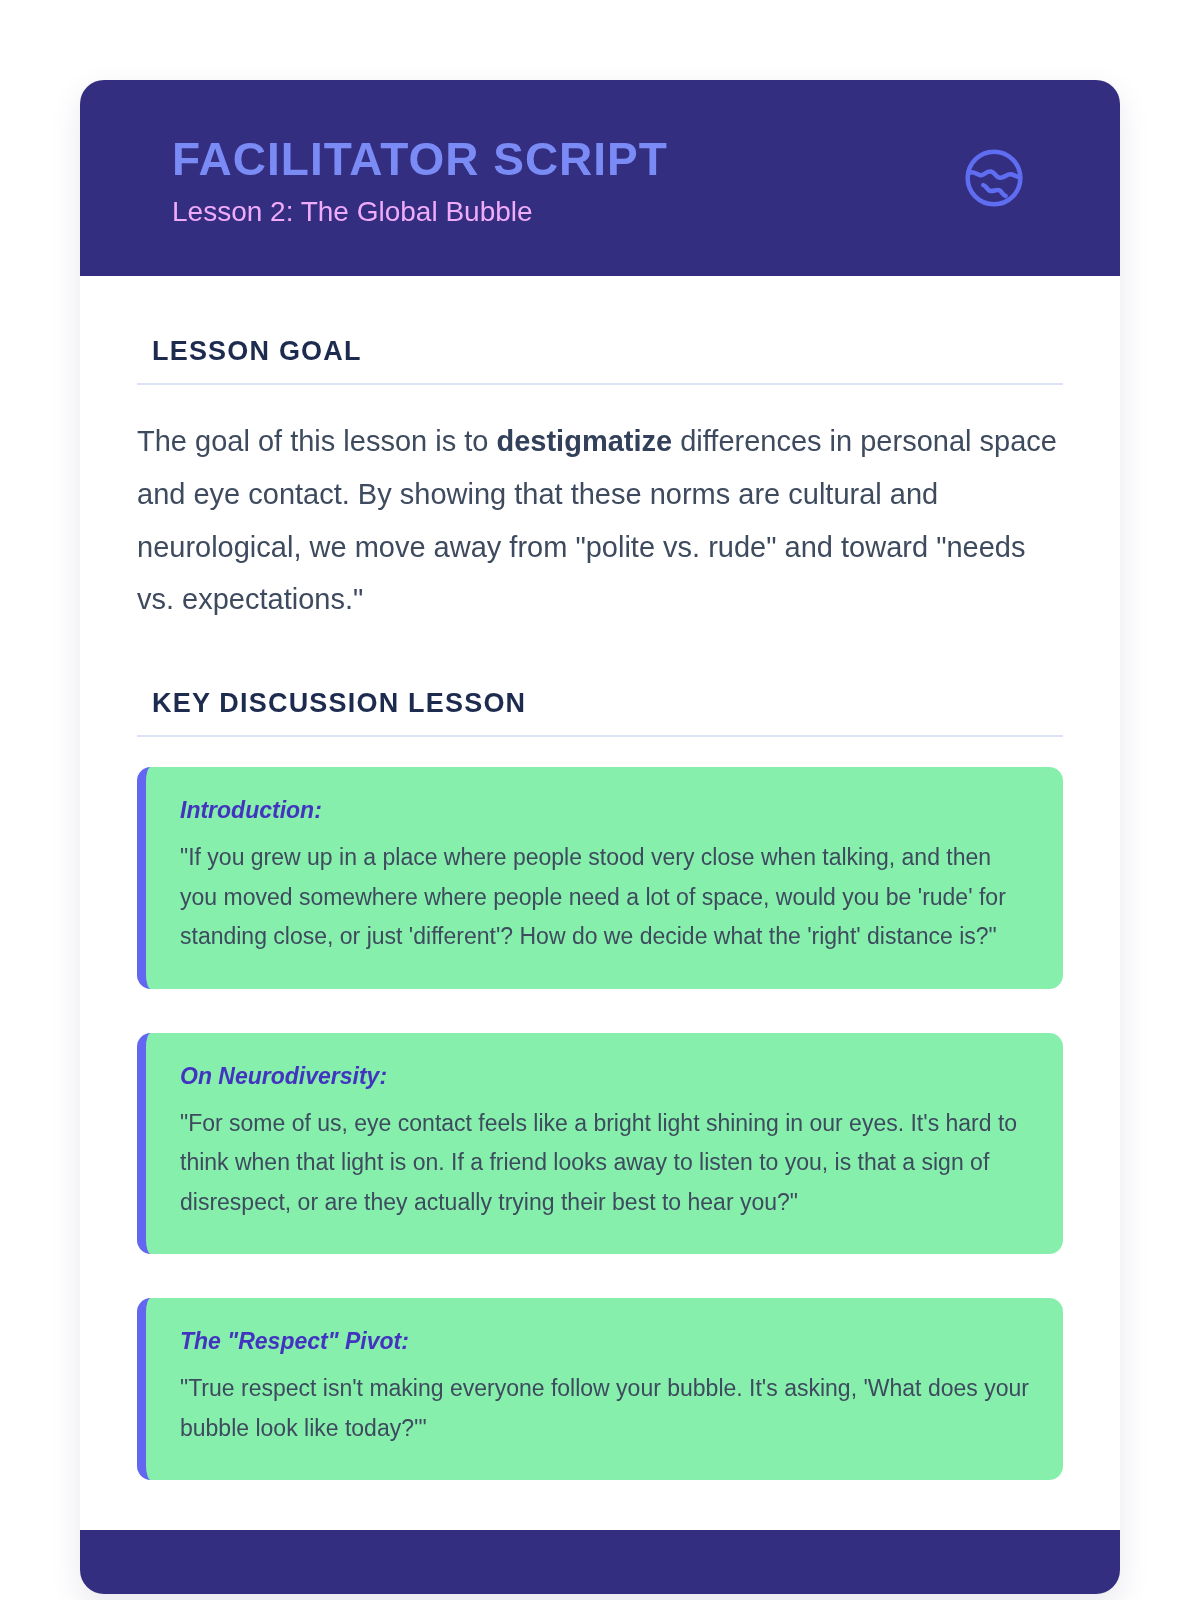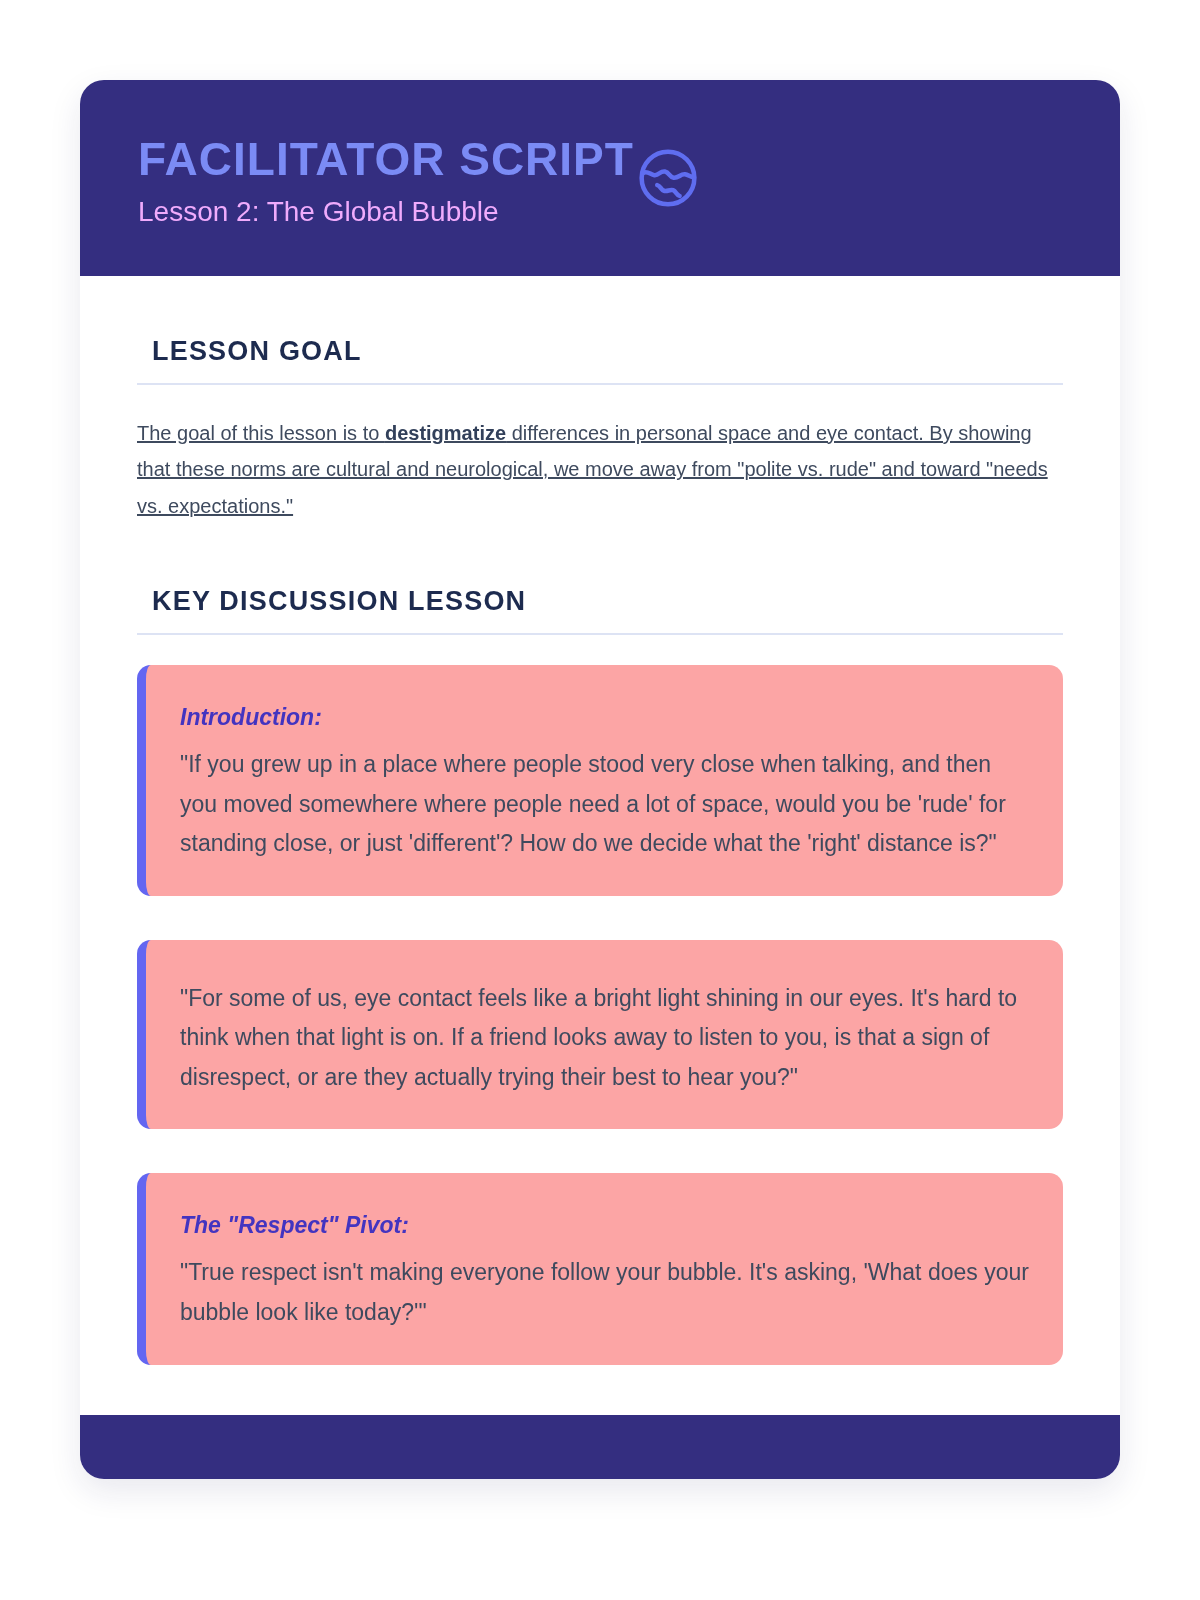--- a/index.html
+++ b/index.html
@@ -20,24 +20,24 @@
     width: 1040px;
     margin: 80px auto 0;
     border-radius: 24px;
     box-shadow: 0 12px 32px rgba(30, 34, 90, 0.10);
     background: #ffffff;
   }
   
   .card-header {
     background: #342e80;
     border-radius: 24px 24px 0 0;
-    padding: 52px 58px 48px;
+    padding: 52px 92px 48px;
     display: flex;
     align-items: flex-start;
-    justify-content: flex-start;
+    justify-content: space-between;
   }
   .header-text {}
   .doc-title {
     margin: 0 0 10px;
     font-size: 46px;
     font-weight: 800;
     letter-spacing: 1px;
     color: #7b8bf5;
   }
   .doc-subtitle {
@@ -64,31 +64,30 @@
     color: #1d2b4f;
   }
   .divider {
     height: 2px;
     background: #dde3f4;
     border: none;
     margin: 0 0 30px;
   }
   .goal-text {
     margin: 0 0 62px;
-    font-size: 20px;
+    font-size: 29px;
     line-height: 1.82;
     color: #3e4a5e;
-    text-decoration: underline;
   }
   .goal-text b { color: #32405a; }
   .prompt-card {
-    background: #fca5a5;
+    background: #86efac;
     border-left: 9px solid #6366f1;
     border-radius: 14px;
-    padding: 39px 34px 32px;
+    padding: 30px 34px 32px;
     margin-bottom: 44px;
   }
   .prompt-label {
     margin: 0 0 14px;
     font-size: 23px;
     font-weight: 700;
     font-style: italic;
     color: #4334c0;
   }
   .prompt-text {
@@ -134,20 +133,21 @@
 
       <h2 class="section-heading">KEY DISCUSSION LESSON</h2>
       <hr class="divider">
 
       <div class="prompt-card">
         <p class="prompt-label">Introduction:</p>
         <p class="prompt-text">"If you grew up in a place where people stood very close when talking, and then you moved somewhere where people need a lot of space, would you be 'rude' for standing close, or just 'different'? How do we decide what the 'right' distance is?"</p>
       </div>
 
       <div class="prompt-card">
+        <p class="prompt-label">On Neurodiversity:</p>
         <p class="prompt-text">"For some of us, eye contact feels like a bright light shining in our eyes. It's hard to think when that light is on. If a friend looks away to listen to you, is that a sign of disrespect, or are they actually trying their best to hear you?"</p>
       </div>
 
       <div class="prompt-card">
         <p class="prompt-label">The "Respect" Pivot:</p>
         <p class="prompt-text">"True respect isn't making everyone follow your bubble. It's asking, 'What does your bubble look like today?'"</p>
       </div>
 
     </div>
 

